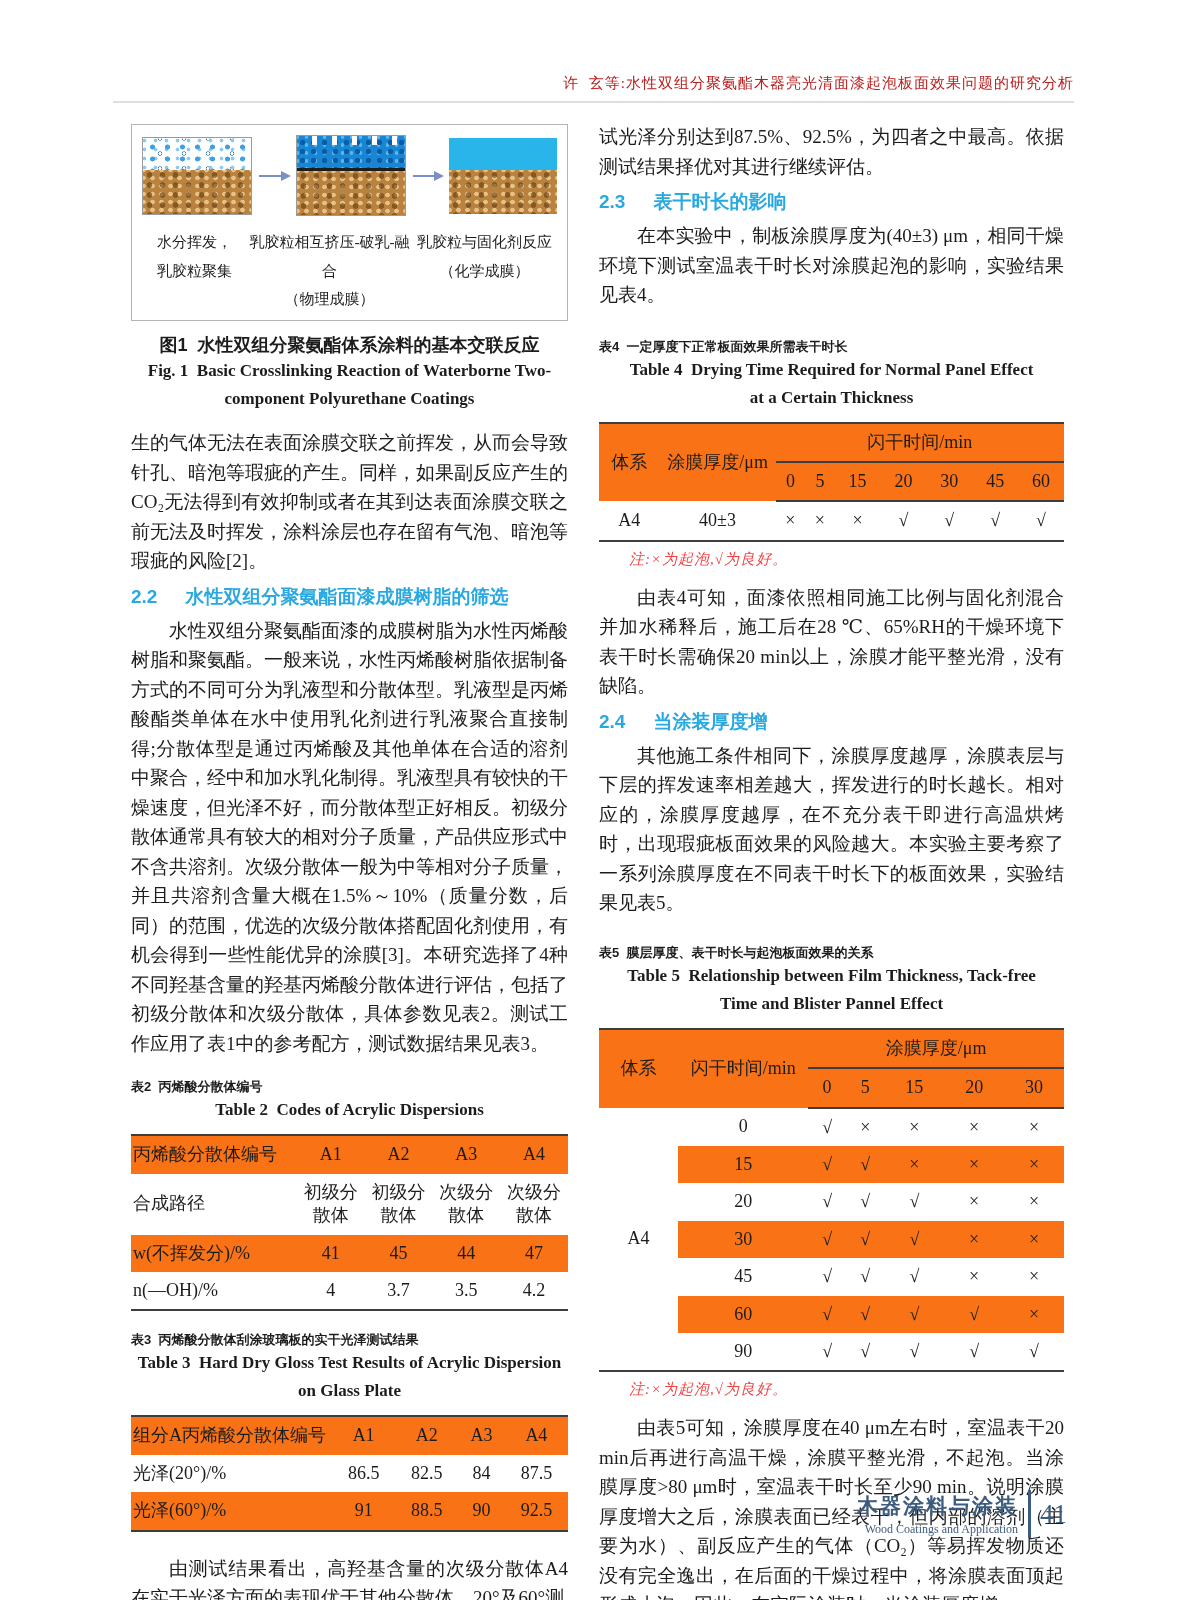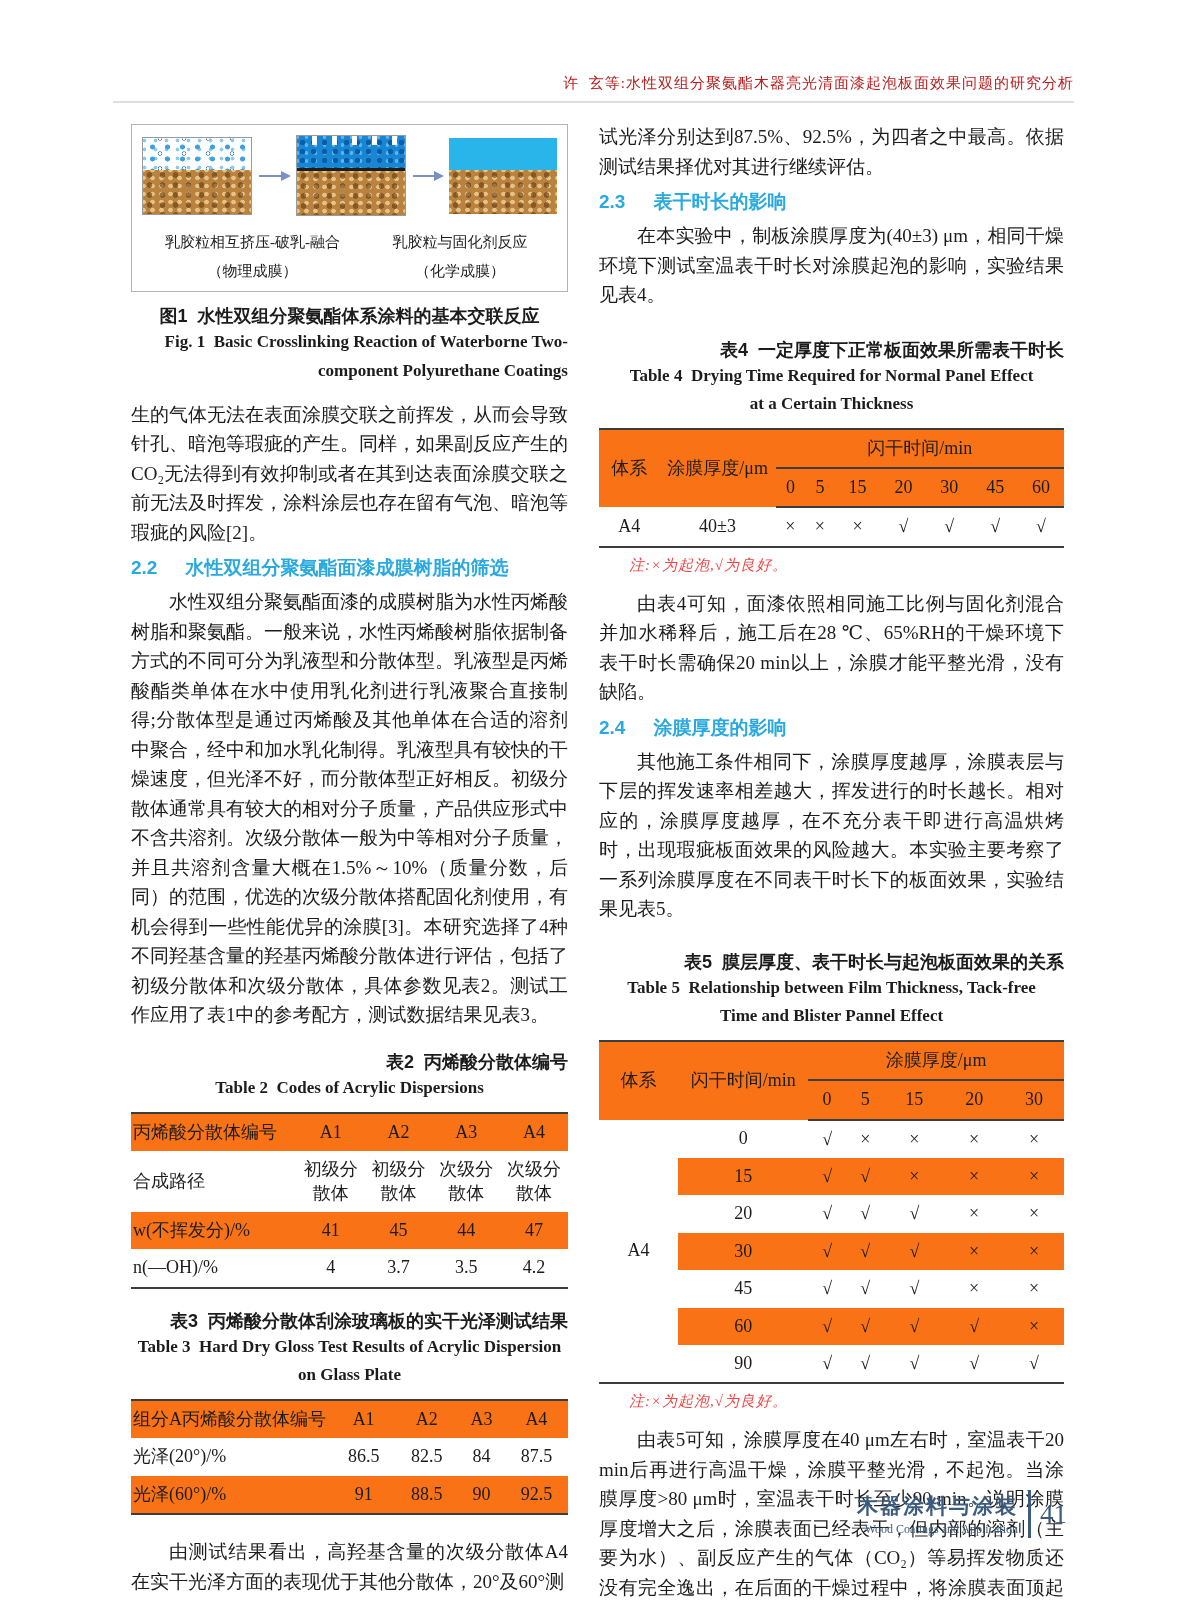--- a/index.html
+++ b/index.html
@@ -35,30 +35,30 @@
                      radial-gradient(circle,rgba(238,204,146,0.85) 2px,rgba(0,0,0,0) 2.6px);
     background-size:13px 10px,9px 8px;background-position:0 0,5px 4px;}
   .arrow{flex:1;height:2px;background:#7b8fc7;position:relative;margin:0 7px;}
   .arrow::after{content:'';position:absolute;right:-2px;top:-4px;width:0;height:0;
     border-left:10px solid #7b8fc7;border-top:5px solid rgba(0,0,0,0);border-bottom:5px solid rgba(0,0,0,0);}
   .fig-labels{display:flex;margin-top:12px;}
   .fig-label{text-align:center;font-size:15px;line-height:1.9;}
   .fig-label.w1{flex:1.05;}.fig-label.w2{flex:1.65;}.fig-label.w3{flex:1.45;}
   .caption-cn{font-family:"Liberation Sans","DejaVu Sans",sans-serif;font-weight:bold;
     font-size:18px;text-align:center;margin-top:12px;}
-  .caption-en{font-weight:bold;font-size:17px;text-align:right;line-height:1.7;}
+  .caption-en{font-weight:bold;font-size:17px;text-align:center;line-height:1.7;}
   
   .para{font-size:19px;line-height:29.5px;text-align:justify;word-break:break-all;margin:0;}
   .para.indent{text-indent:2em;}
   .sec-head{font-family:"Liberation Sans","DejaVu Sans",sans-serif;font-weight:bold;
     font-size:19px;color:#29a9e0;margin:8px 0 6px 0;}
   .sec-head .num{margin-right:28px;}
   
   .tbl-title-cn{font-family:"Liberation Sans","DejaVu Sans",sans-serif;font-weight:bold;
-    font-size:18px;text-align:right;margin-top:20px;}
+    font-size:13px;text-align:left;margin-top:20px;}
   .tbl-title-en{font-weight:bold;font-size:17px;text-align:center;line-height:1.65;}
   table.sci{width:100%;border-collapse:collapse;margin-top:10px;
     border-top:2px solid #3d3d3d;border-bottom:2px solid #3d3d3d;
     font-size:18px;text-align:center;}
   table.sci th,table.sci td{font-weight:normal;padding:7px 2px;line-height:1.3;}
   .shaded{background:#f97316;}
   td.lbl,th.lbl{text-align:left;padding-left:10px;}
   th.span-bottom{border-bottom:2px solid #3d3d3d;padding-bottom:4px;}
   table.hdr-line thead tr:last-child th{border-bottom:2px solid #3d3d3d;}
   .note{font-style:italic;color:#ef4444;font-size:15px;margin:8px 0 0 30px;letter-spacing:1px;}
@@ -94,20 +94,24 @@
             </div>
           <div class="substrate"></div>
         </div>
         <div class="arrow"></div>
         <div class="panel-canvas no-border">
           <div class="layer-top film"></div>
           <div class="substrate"></div>
         </div>
       </div>
       <div class="fig-labels">
+        <div class="fig-label w1">
+          <div>水分挥发，</div>
+          <div>乳胶粒聚集</div>
+        </div>
         <div class="fig-label w2">
           <div>乳胶粒相互挤压-破乳-融合</div>
           <div>（物理成膜）</div>
         </div>
         <div class="fig-label w3">
           <div>乳胶粒与固化剂反应</div>
           <div>（化学成膜）</div>
         </div>
       </div>
     </div>
@@ -243,21 +247,21 @@
           <td>√</td>
           <td>√</td>
         </tr>
       </tbody>
     </table>
     <div class="note">注:×为起泡,√为良好。</div>
 
     <p class="para indent mt14">由表4可知，面漆依照相同施工比例与固化剂混合并加水稀释后，施工后在28 ℃、65%RH的干燥环境下表干时长需确保20 min以上，涂膜才能平整光滑，没有缺陷。</p>
 
     <div class="sec-head">
-      <span class="num">2.4</span><span>涂膜厚度的影响</span>
+      <span class="num">2.4</span><span>当涂装厚度增</span>
     </div>
 
     <p class="para indent">其他施工条件相同下，涂膜厚度越厚，涂膜表层与下层的挥发速率相差越大，挥发进行的时长越长。相对应的，涂膜厚度越厚，在不充分表干即进行高温烘烤时，出现瑕疵板面效果的风险越大。本实验主要考察了一系列涂膜厚度在不同表干时长下的板面效果，实验结果见表5。</p>
 
     <div class="tbl-title-cn" style="margin-top:26px;">表5&nbsp;&nbsp;膜层厚度、表干时长与起泡板面效果的关系</div>
     <div class="tbl-title-en">
       <div>Table 5&nbsp;&nbsp;Relationship between Film Thickness, Tack-free</div>
       <div>Time and Blister Pannel Effect</div>
     </div>
     <table class="sci hdr-line">

